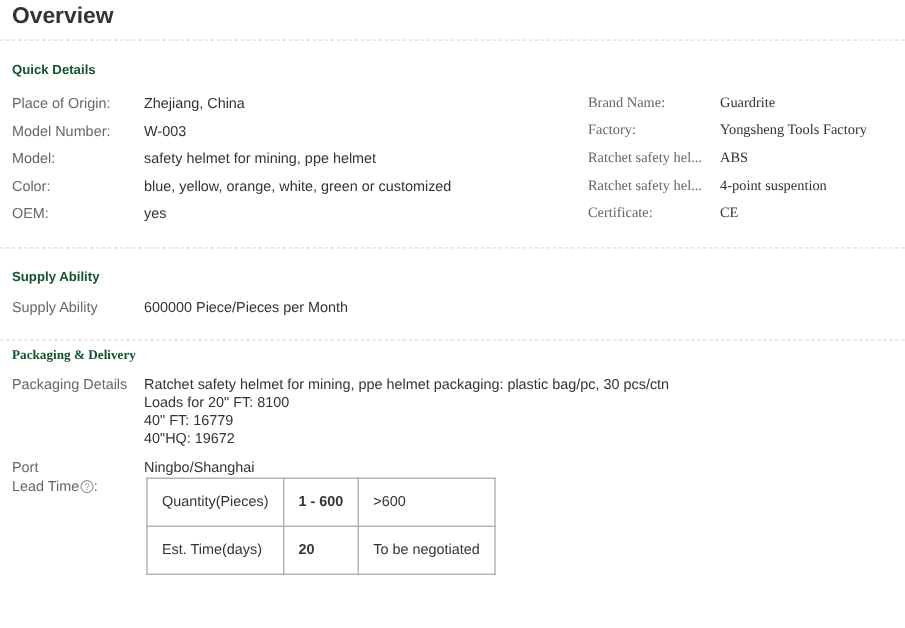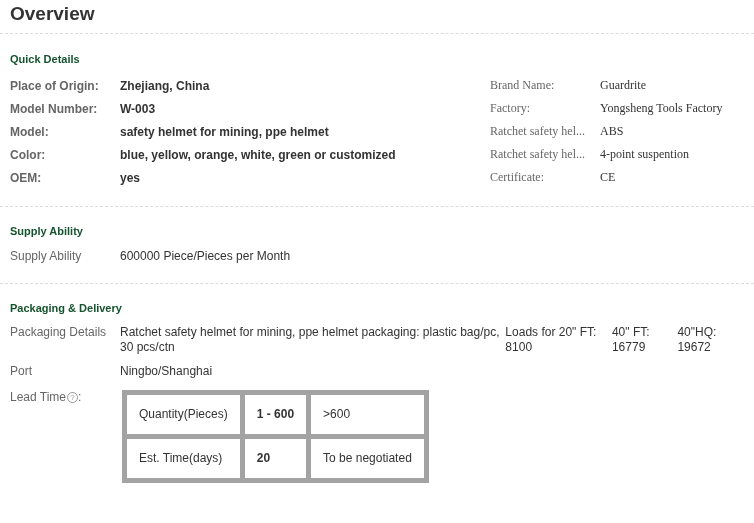--- a/index.html
+++ b/index.html
@@ -36,67 +36,67 @@
   .section { padding: 0 10px; }
   h2.section-heading {
     margin: 0;
     font-size: 11px;
     line-height: 16px;
     font-weight: bold;
     color: #14532d;
   }
   .qd h2.section-heading { margin-top: 17px; }
   .sa h2.section-heading { margin-top: 16px; }
-  .pd h2.section-heading { margin-top: 16px; }
+  .pd h2.section-heading { margin-top: 4px; font-family: Liberation Serif, serif; }
 
   
   .qd-grid { display: flex; margin-top: 7px; }
   .qd-col { display: flex; flex-direction: column; }
-  .qd-col.left  { width: 480px; flex-shrink: 0; font-weight: bold; }
+  .qd-col.left  { width: 480px; flex-shrink: 0; }
   .qd-col.right { flex: 1; font-family: Liberation Serif, serif; }
   .qd-row { display: flex; align-items: center; height: 23px; }
   .lbl {
     width: 110px;
     flex-shrink: 0;
     color: #666666;
     white-space: nowrap;
     overflow: hidden;
   }
   .val { color: #333333; white-space: nowrap; }
 
   
   .kv-row { display: flex; margin-top: 10px; line-height: 15px; }
 
   
   .pack-row { display: flex; margin-top: 9px; line-height: 15px; }
-  .pack-lines { display: flex; flex-direction: row; }
+  .pack-lines { display: flex; flex-direction: column; }
   .pack-line { line-height: 15px; color: #333333; }
   .port-row { display: flex; margin-top: 9px; line-height: 15px; }
-  .lead-row { display: flex; margin-top: 11px; }
+  .lead-row { display: flex; margin-top: 1px; }
   .lead-label { width: 110px; flex-shrink: 0; color: #666666; line-height: 15px; }
   .help-icon {
     display: inline-block;
     width: 11px;
     height: 11px;
     line-height: 10px;
     text-align: center;
     border: 1px solid #999999;
     border-radius: 50%;
     font-size: 8px;
     color: #999999;
     vertical-align: 1px;
     margin-left: 1px;
   }
 
   table.lead-table {
     border-collapse: collapse;
     margin-left: 2px;
   }
   table.lead-table td {
-    border: 5px solid #a3a3a3;
+    border: 1px solid #a3a3a3;
     padding: 12px 12px;
     line-height: 15px;
     color: #333333;
     white-space: nowrap;
     vertical-align: middle;
   }
   table.lead-table td.c1 { width: 111px; }
   table.lead-table td.c2 { width: 62px; font-weight: bold; }
   table.lead-table td.c3 { width: 112px; }
 </style>

